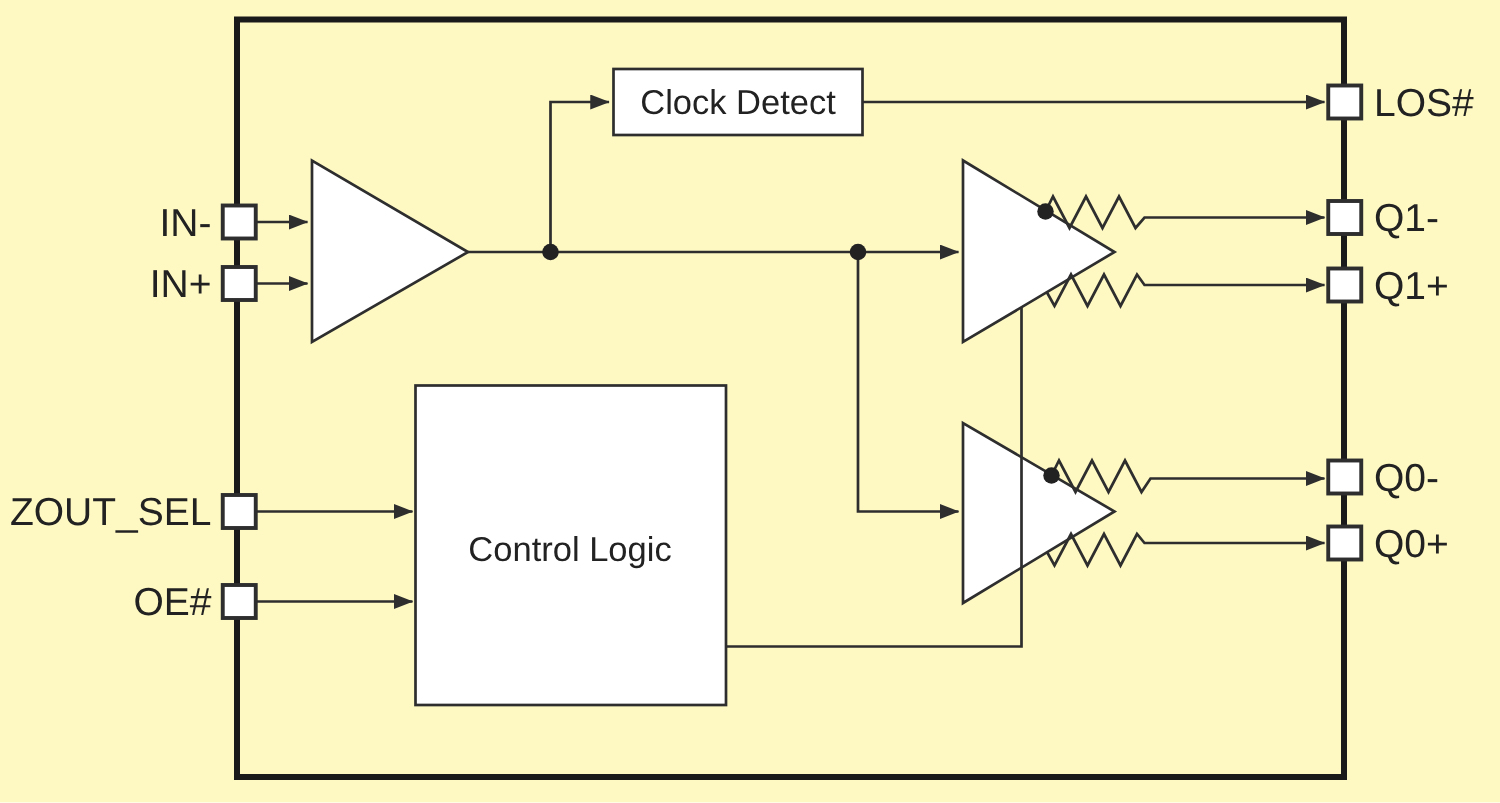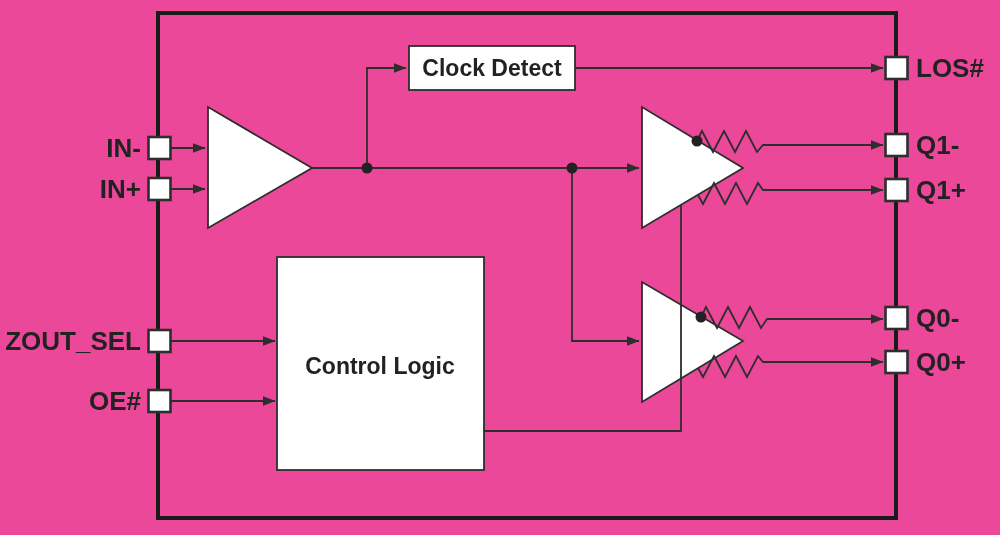--- a/index.html
+++ b/index.html
@@ -4,23 +4,22 @@
 <style>
   html, body {
     margin: 0;
     padding: 0;
     background: #ffffff;
   }
   .canvas {
     position: relative;
     width: 1000px;
     height: 535px;
-    background: #ec4899;
+    background: #fef9c3;
     font-family: "Liberation Sans", sans-serif;
-    font-weight: bold;
   }
   svg { display: block; }
 
   .chip-outline {
     fill: none;
     stroke: #1a1a1a;
     stroke-width: 4;
   }
   .wire {
     fill: none;

